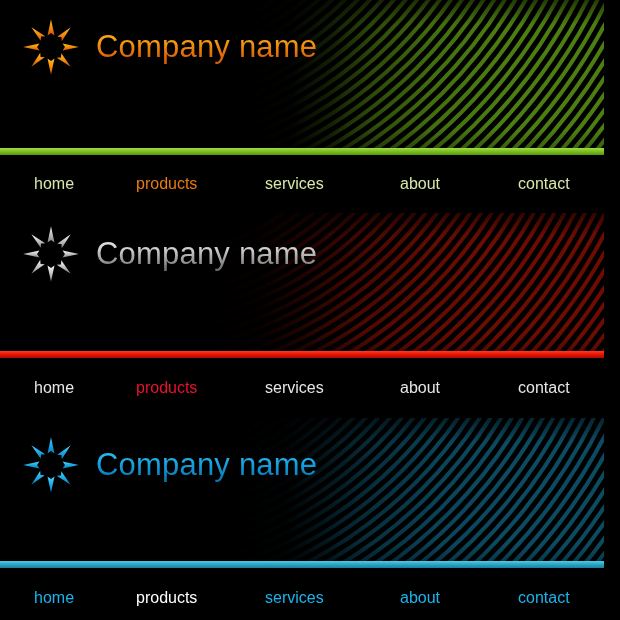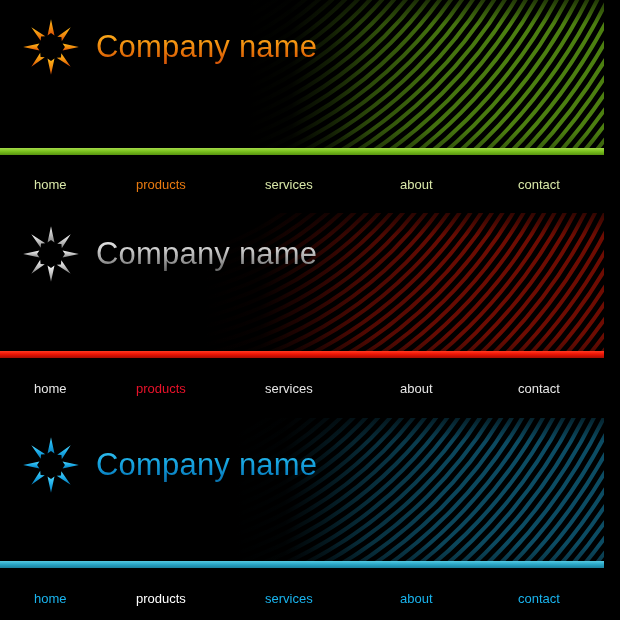--- a/index.html
+++ b/index.html
@@ -58,21 +58,21 @@
   .d-red  {background:linear-gradient(to bottom,#ff3b22 0%,#ee1405 45%,#a50c02 100%);}
   .d-blue {background:linear-gradient(to bottom,#57c9e0 0%,#2ba9c9 45%,#1a7f9c 100%);}
 
   
   .nav{position:relative;width:620px;background:#000;display:flex;
        align-items:center;z-index:8;}
   .n1{height:58px;}
   .n2{height:60px;}
   .n3{height:60px;}
   .nav a{
-    text-decoration:none;font-size:13px;white-space:nowrap;
+    text-decoration:none;font-size:16px;white-space:nowrap;
     display:block;
     text-align:center;
   }
   .nav .slot{text-align:left;}
 
   .nav1 .slot{position:absolute;}
   .nav1 .s0{left:34px;} .nav1 .s1{left:136px;} .nav1 .s2{left:265px;}
   .nav1 .s3{left:400px;} .nav1 .s4{left:518px;}
   .nav2 .slot{position:absolute;}
   .nav2 .s0{left:34px;} .nav2 .s1{left:136px;} .nav2 .s2{left:265px;}

